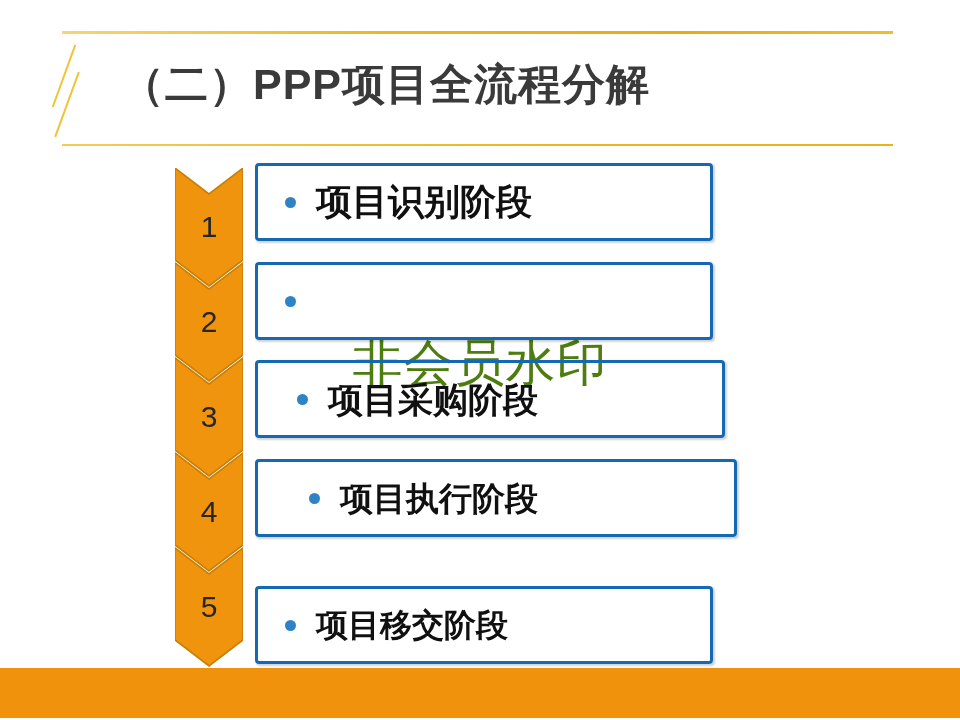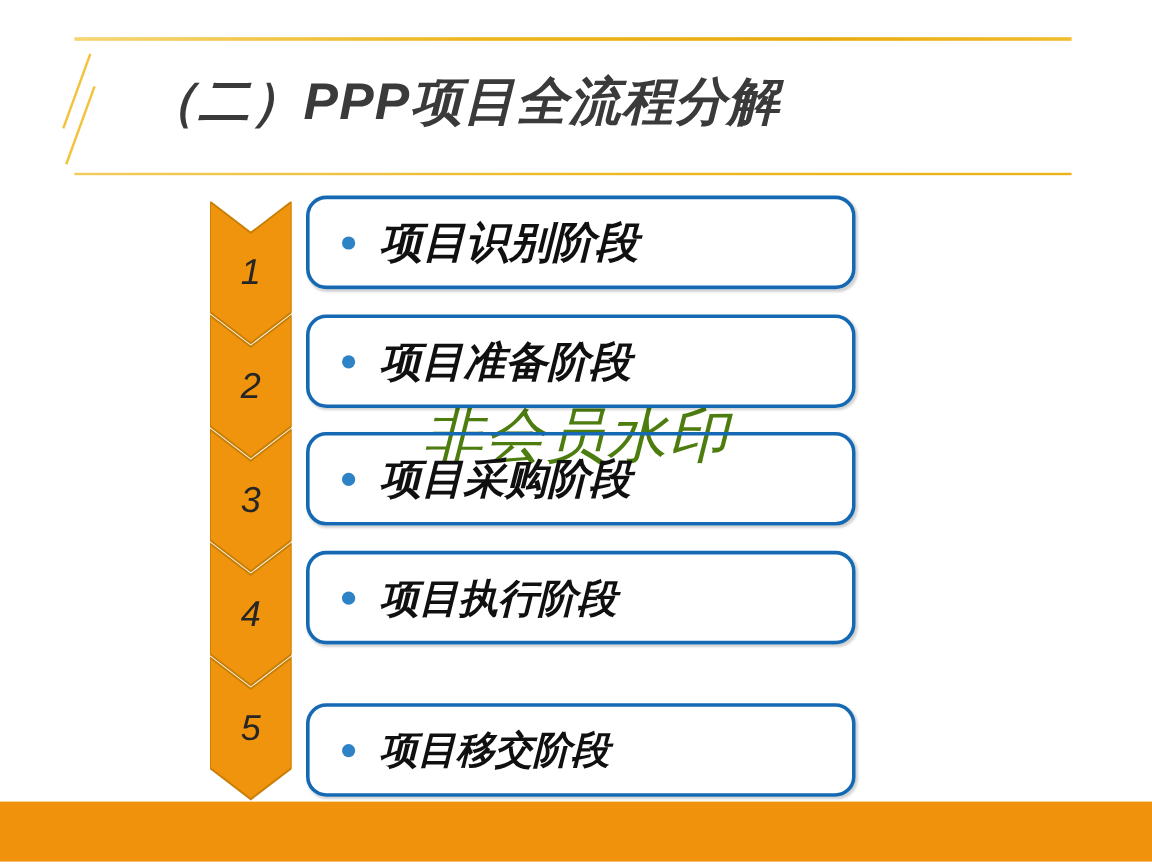--- a/index.html
+++ b/index.html
@@ -1,18 +1,18 @@
 <!DOCTYPE html>
 <html style="--accent-gold: #F2C238; --arrow-fill: #F0930D; --arrow-border: #C87F06; --box-border: #1569B3; --bullet-blue: #2E82C6; --bottom-bar: #F0920B; --title-text: #3A3A3A;"><head>
 <meta charset="utf-8">
 <style>
   html,body{margin:0;padding:0;background:#ffffff;}
   .slide{
     position:relative; width:960px; height:720px; overflow:hidden;
-    background:#ffffff; font-family:"Liberation Sans", sans-serif;font-style:italic;
+    background:#ffffff; font-family:"Liberation Sans", sans-serif;
   }
   
   .top-line{
     position:absolute; left:62px; top:31px; width:831px; height:2.5px;
     background:linear-gradient(90deg,#f6d573 0%, #ecb61d 40%, #e8ab0e 75%, #f0bd2e 100%);
   }
   .sub-line{
     position:absolute; left:62px; top:144px; width:831px; height:1.6px;
     background:linear-gradient(90deg,#f3cb5a 0%, #ecb61d 60%, #eab31a 100%);
   }
@@ -36,21 +36,21 @@
   #arrow-svg polygon{
     fill:var(--arrow-fill); stroke:var(--arrow-border); stroke-width:1.6;
   }
   #arrow-svg text{
     fill:#262626; font-size:30px; font-family:"Liberation Sans", sans-serif;
     text-anchor:middle;
   }
   
   .stage-box{
     position:absolute; left:255px; width:452px; height:72px;
-    border:3px solid var(--box-border); border-radius:17px;
+    border:3px solid var(--box-border); border-radius:4px;
     background:transparent; display:flex; align-items:center;
     z-index:2; box-shadow:1.5px 1.5px 2px rgba(0,0,0,0.18);
   }
   .bullet{
     width:11px; height:11px; border-radius:50%;
     background:var(--bullet-blue); margin-left:27px; flex:0 0 auto;
   }
   .stage-label{
     margin-left:20px; font-weight:700; color:#101010; white-space:nowrap;
     line-height:1;
@@ -86,27 +86,26 @@
       <text x="34" y="449">5</text>
     </svg>
 
   <div id="stages-layer">
       <div class="stage-box" style="top: 163px;">
     <span class="bullet"></span>
     <span class="stage-label" style="font-size: 36px;">项目识别阶段</span>
   </div>
       <div class="stage-box" style="top: 262px;">
     <span class="bullet"></span>
-    <span class="stage-label" style="font-size: 35px;">项目准备阶段</span>
   </div>
-      <div class="stage-box" style="top: 360px;">
+      <div class="stage-box" style="top: 360px; padding-left: 12px;">
     <span class="bullet"></span>
     <span class="stage-label" style="font-size: 35px;">项目采购阶段</span>
   </div>
-      <div class="stage-box" style="top: 459px;">
+      <div class="stage-box" style="top: 459px; padding-left: 24px;">
     <span class="bullet"></span>
     <span class="stage-label" style="font-size: 33px;">项目执行阶段</span>
   </div>
       <div class="stage-box" style="top: 557px; margin-top: 29px;">
     <span class="bullet"></span>
     <span class="stage-label" style="font-size: 32px;">项目移交阶段</span>
   </div>
     </div>
 
   <div class="bottom-bar"></div>

